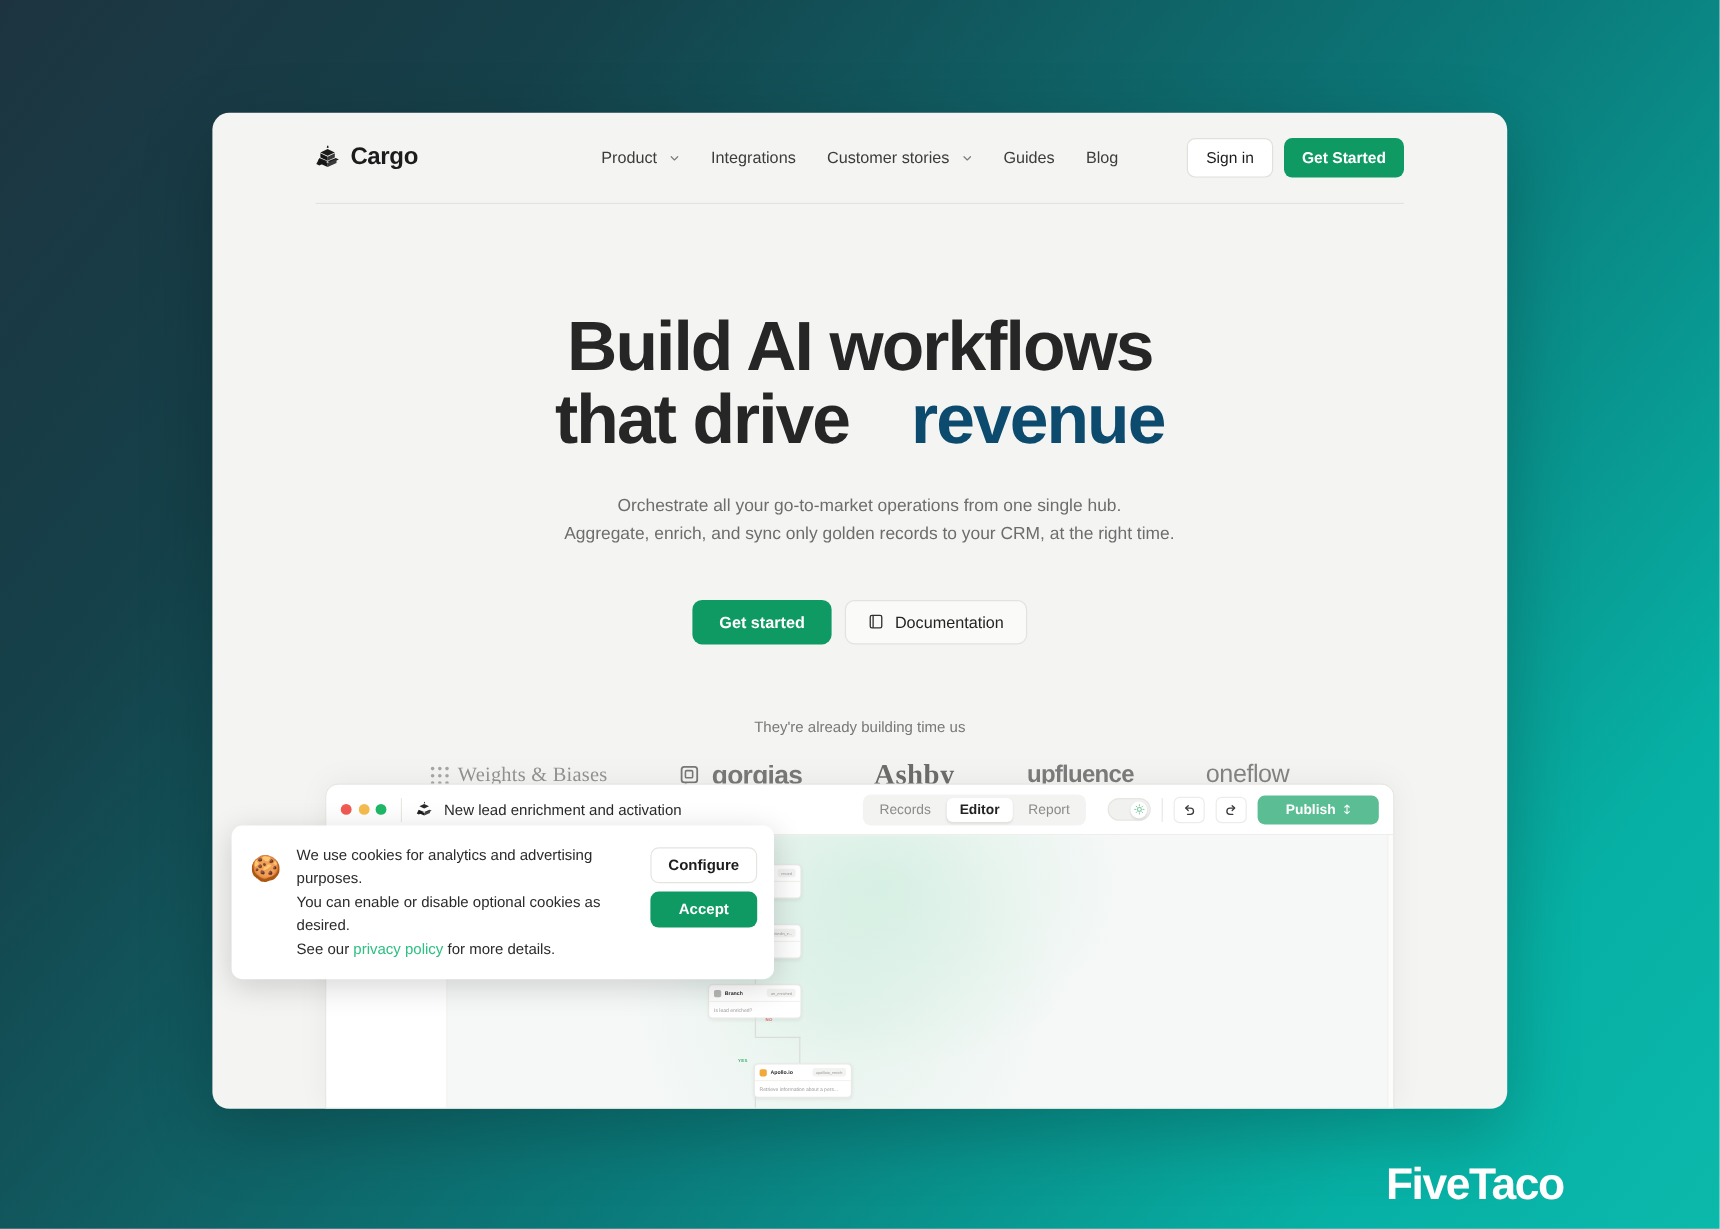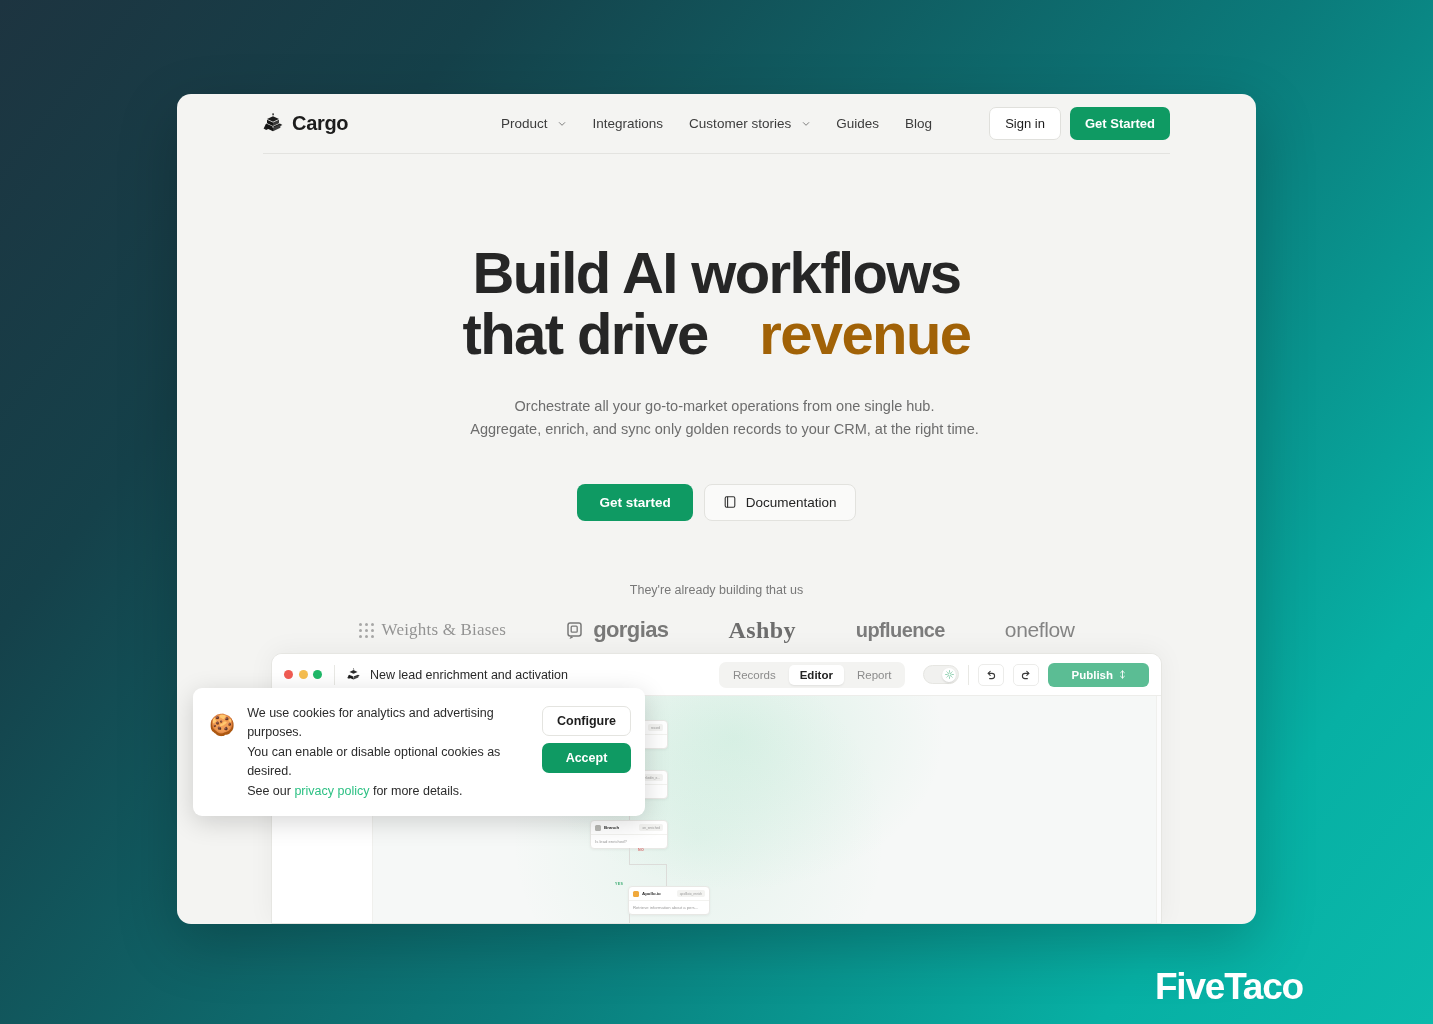--- a/index.html
+++ b/index.html
@@ -25,21 +25,21 @@
     width: 1079px; height: 830px;
     background: #f4f4f2;
     border-radius: 14px;
     overflow: hidden;
     box-shadow: 0 20px 60px rgba(0,0,0,.22);
   }
 
   
   .nav {
     position: relative;
-    height: 60px;
+    height: 76px;
     margin: 0 86px;
     display: flex;
     align-items: center;
     border-bottom: 1px solid #e3e3e0;
   }
   .brand { display: flex; align-items: center; gap: 9px; }
   .brand-mark { width: 20px; height: 22px; display:block; }
   .brand-text {
     font-size: 20px; font-weight: 700; color: #1c1c1c; letter-spacing: -.3px;
   }
@@ -62,21 +62,21 @@
     font-size: 13px; font-weight: 600; color: #fff; background: #0f9a63;
     border: none; border-radius: 7px; padding: 9px 15px; cursor: pointer;
   }
 
   
   .hero { text-align: center; padding-top: 88px; }
   h1.headline {
     font-size: 58px; line-height: 1.06; font-weight: 700;
     color: #262626; letter-spacing: -1.6px;
   }
-  .accent { color: #a16207; margin-left: 37px; }
+  .accent { color: #0c4a6e; margin-left: 37px; }
   .sub {
     margin-top: 30px; font-size: 14.5px; line-height: 1.62; color: #6d6d6d; margin-left: 16px;
   }
   .cta-row {
     margin-top: 42px; display: flex; justify-content: center; gap: 11px;
   }
   .btn-cta-primary {
     font-size: 13.5px; font-weight: 600; color: #fff; background: #0f9a63;
     border: none; border-radius: 8px; padding: 11px 22px; cursor: pointer;
   }
@@ -309,21 +309,21 @@
         <svg class="book-icon" viewBox="0 0 14 14">
           <rect x="2.2" y="1.8" width="9.6" height="10.4" rx="1.4" fill="none" stroke="#303030" stroke-width="1.1"></rect>
           <path d="M4.6 1.8v10.4" fill="none" stroke="#303030" stroke-width="1.1"></path>
         </svg>
         <span>Documentation</span>
       </button>
     </div>
   </div>
 
   <div class="social">
-    <div class="social-label">They're already building that us</div>
+    <div class="social-label">They're already building time us</div>
     <div class="logos">
       <div class="logo">
         <span class="dots-grid">
           <i></i>
             <i></i>
             <i></i>
             <i></i>
             <i></i>
             <i></i>
             <i></i>

